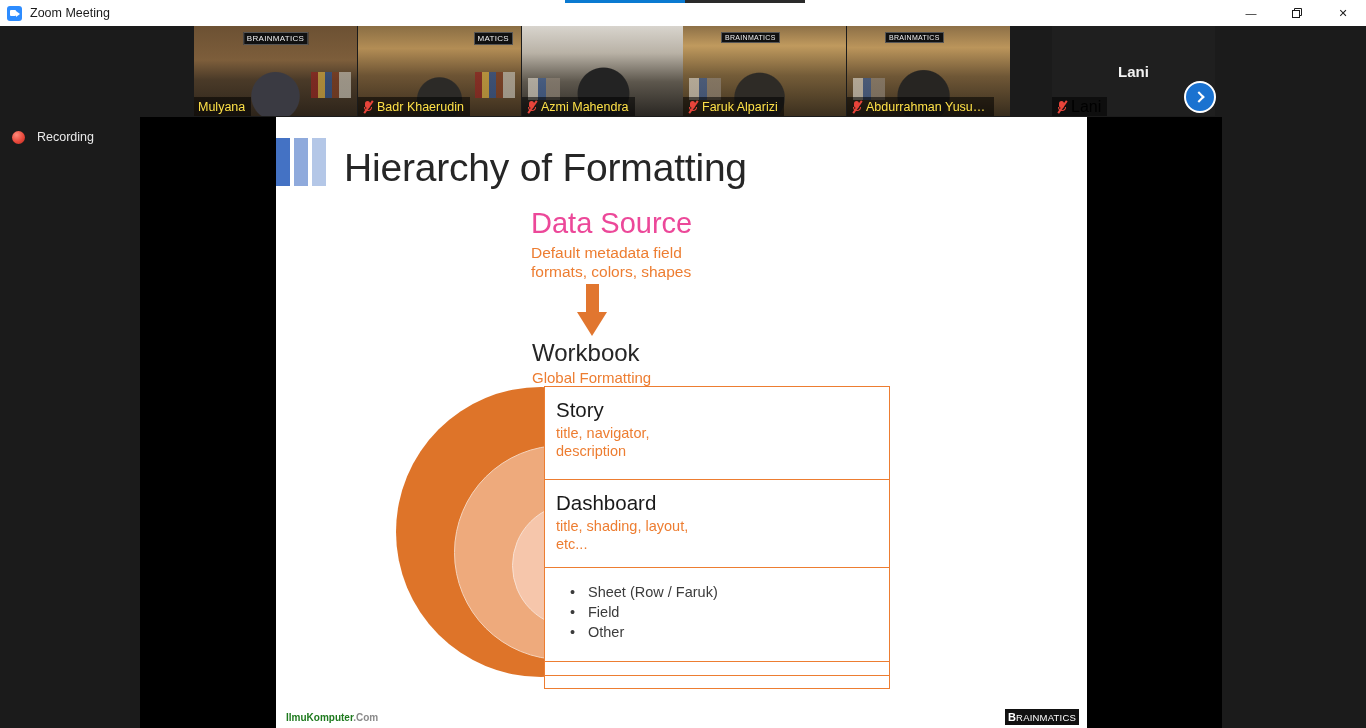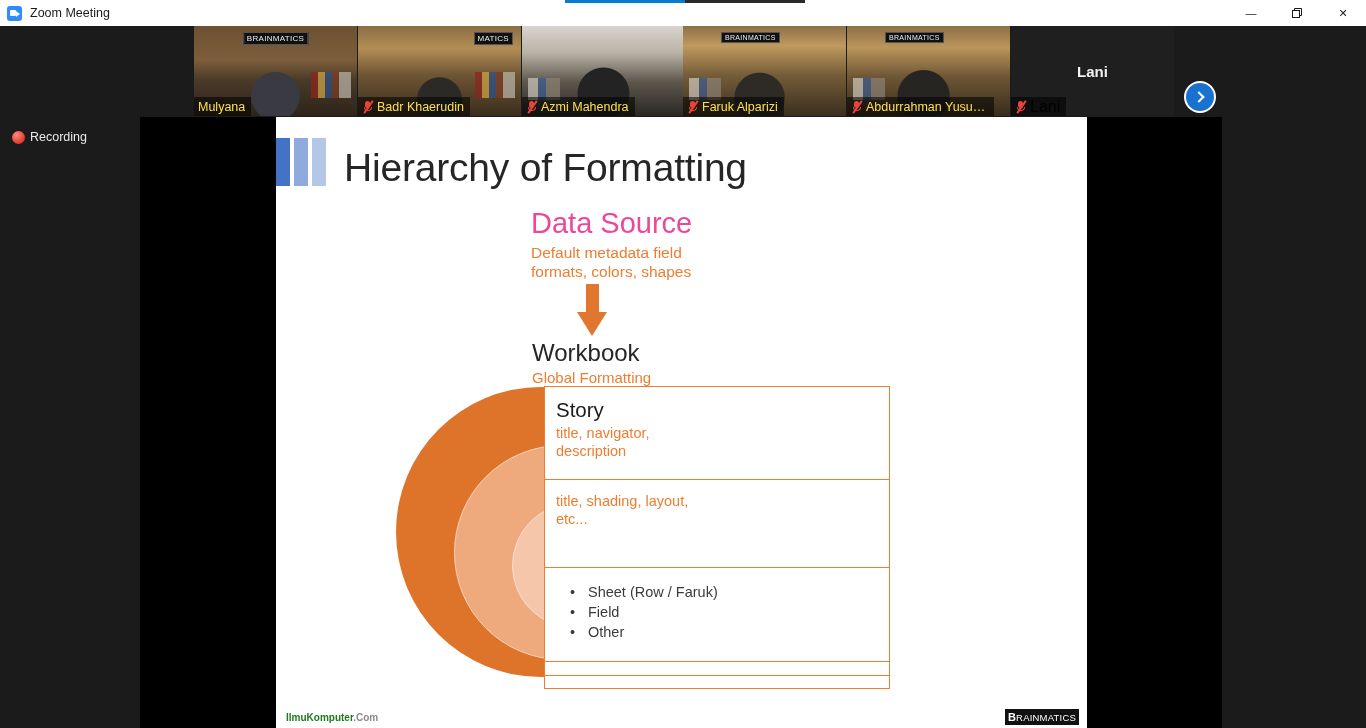--- a/index.html
+++ b/index.html
@@ -125,21 +125,21 @@
     border-radius:50%; background:#1a72d0; border:2px solid #fff;
     display:flex; align-items:center; justify-content:center;
   }
   #next-btn .chev{
     width:8px;height:8px;border-top:2px solid #fff;border-right:2px solid #fff;
     transform:rotate(45deg); margin-left:-3px;
   }
 
   
   #recording{
-    position:absolute; left:12px; top:130px; display:flex; align-items:center; gap:5px;
+    position:absolute; left:12px; top:130px; display:flex; align-items:center; gap:12px;
   }
   #rec-dot{
     width:13px;height:13px;border-radius:50%;
     background:radial-gradient(circle at 35% 30%, #ff8a7a 0%, #e8493c 55%, #b8281c 100%);
   }
   #rec-label{ font-size:12.5px; color:#e9e9e9; }
 
   
   #share-area{
     position:absolute; left:140px; top:117px; width:1082px; height:611px;
@@ -295,21 +295,21 @@
     <div class="namebar">
       <span class="mic-muted">
           <i class="body"></i>
           <i class="stand"></i>
           <i class="slash"></i>
         </span>
       <span class="nm" style="max-width:122px">Abdurrahman Yusuf I...</span>
     </div>
   </div>
 
-  <div id="thumb-lani" style="left:1011px">
+  <div id="thumb-lani" style="left:1052px">
     <div class="centername">Lani</div>
     <div class="namebar">
       <span class="mic-muted">
           <i class="body"></i>
           <i class="stand"></i>
           <i class="slash"></i>
         </span>
       <span class="nm">Lani</span>
     </div>
   </div>
@@ -362,20 +362,21 @@
             <div class="rh">Story</div>
             <div class="rs">title, navigator,
 description</div>
           </div>
         </div>
       </div>
 
       <div class="row" id="row-dash">
         <div class="row-inner">
           <div class="rl">
+            <div class="rh">Dashboard</div>
             <div class="rs">title, shading, layout,
 etc...</div>
           </div>
         </div>
       </div>
 
       <div class="row" id="row-ws">
         <div class="row-inner">
           <ul class="rbul">
             <li>

